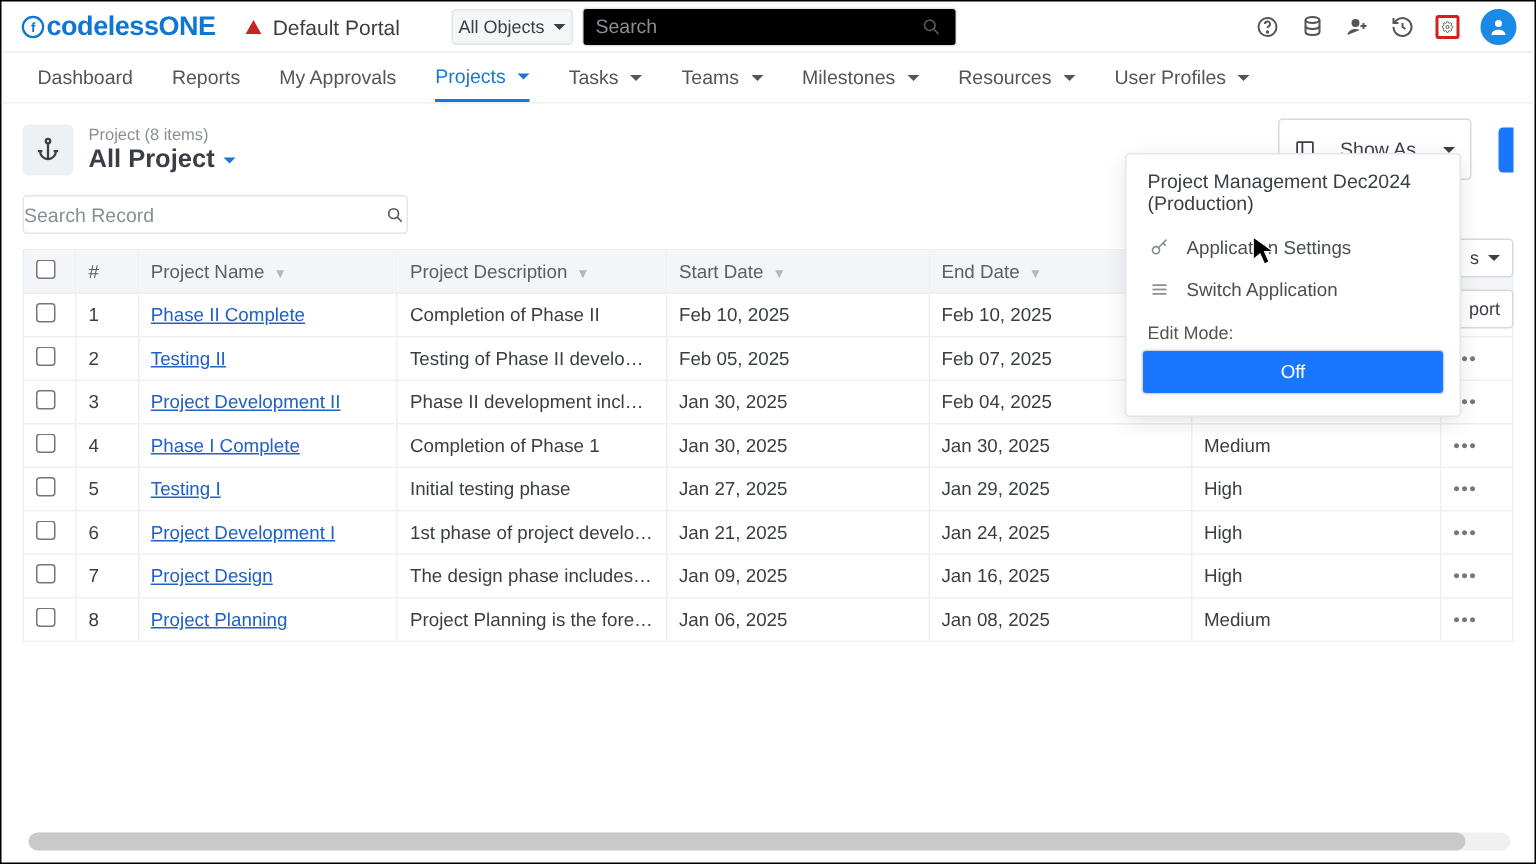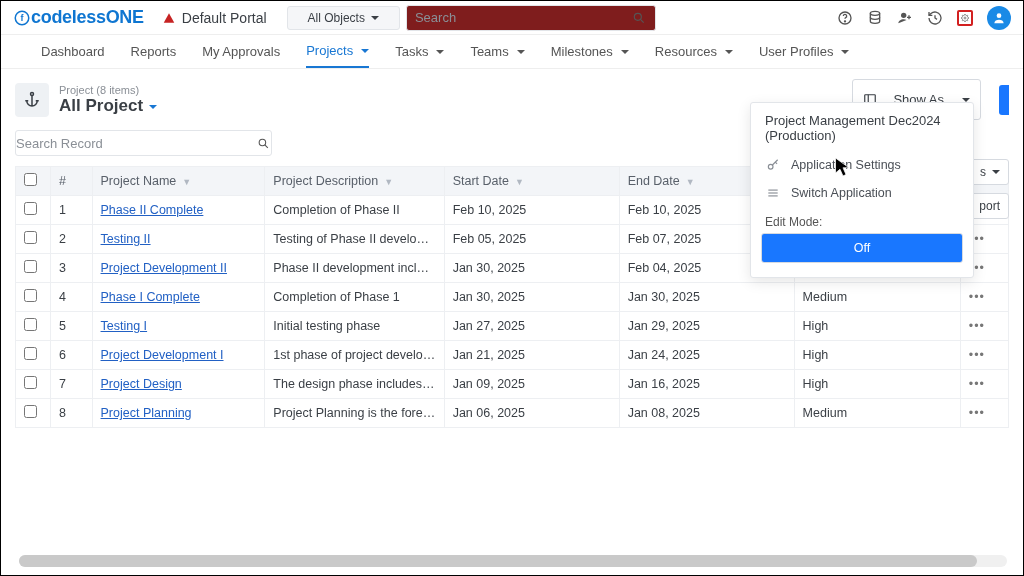--- a/index.html
+++ b/index.html
@@ -2,29 +2,29 @@
 <html><head>
 <meta charset="utf-8">
 <style>
   * { box-sizing: border-box; margin: 0; padding: 0; }
   body { font-family: "Segoe UI", Arial, sans-serif; font-size: 13px; color: #3a3f45; background: #fff; width: 1024px; height: 576px; border: 1px solid #000; position: relative; overflow: hidden; }
   .topbar { display: flex; align-items: center; padding: 4px 12px; height: 34px; border-bottom: 1px solid #eee; }
   .logo { display: flex; align-items: center; font-weight: 600; color: #0f76d1; font-size: 18px; letter-spacing: -0.3px; }
   .logo .o { font-weight: 800; }
   .portal { display: flex; align-items: center; margin-left: 18px; gap: 6px; font-size: 14px; }
   .portal svg { width: 14px; height: 14px; }
-  .objsel { margin-left: 20px; background: #f5f6f8; border: 1px solid #e2e5e9; border-radius: 3px; padding: 4px 20px; font-size: 12px; display:flex; align-items:center; gap:4px; }
-  .search { flex: 0 0 250px; margin-left: 6px; background: #7f1d1d; border: 1px solid #e2e5e9; border-radius: 3px; padding: 4px 8px; display:flex; align-items:center; justify-content:space-between; color:#8a8f96;}
+  .objsel { margin-left: 34px; background: #f5f6f8; border: 1px solid #e2e5e9; border-radius: 3px; padding: 4px 4px; font-size: 12px; display:flex; align-items:center; gap:4px; }
+  .search { flex: 0 0 250px; margin-left: 6px; background: #000000; border: 1px solid #e2e5e9; border-radius: 3px; padding: 4px 8px; display:flex; align-items:center; justify-content:space-between; color:#8a8f96;}
   .topbar-right { margin-left: auto; display: flex; align-items: center; gap: 14px; }
   .icon { width: 16px; height: 16px; display: inline-flex; align-items:center; justify-content:center; color:#555; }
   .gear-highlight { border: 2px solid #d22020; padding: 2px; border-radius: 2px; }
   .avatar-circle { width: 24px; height: 24px; border-radius: 50%; background: #1a8ae6; display:flex; align-items:center; justify-content:center; }
   .avatar-circle svg { color:#fff; }
 
-  .navtabs { display:flex; align-items:center; gap: 26px; padding: 0 40px; height: 34px; border-bottom:1px solid #eee; font-size:13px; color:#555; }
+  .navtabs { display:flex; align-items:center; gap: 26px; padding: 0 24px; height: 34px; border-bottom:1px solid #eee; font-size:13px; color:#555; }
   .navtabs .tab { display:flex; align-items:center; gap:6px; padding: 8px 0; }
   .navtabs .tab.active { color:#1877d3; border-bottom:2px solid #1877d3; font-weight:500; }
   .caret::after { content:""; display:inline-block; border:4px solid transparent; border-top-color: currentColor; margin-left:2px; transform: translateY(2px);}
 
   .page { padding: 10px 14px 0 14px; position: relative; }
   .page-head { display:flex; align-items:center; gap: 10px; }
   .anchor { width:34px; height:34px; background:#eef1f4; border-radius:4px; display:flex; align-items:center; justify-content:center; }
   .page-title-block .crumb { font-size:11px; color:#8a8f96;}
   .page-title-block .tt { font-size:17px; font-weight:600; display:flex; align-items:center; gap:4px;}
   .tt .caret::after { border-top-color:#1877d3; }

